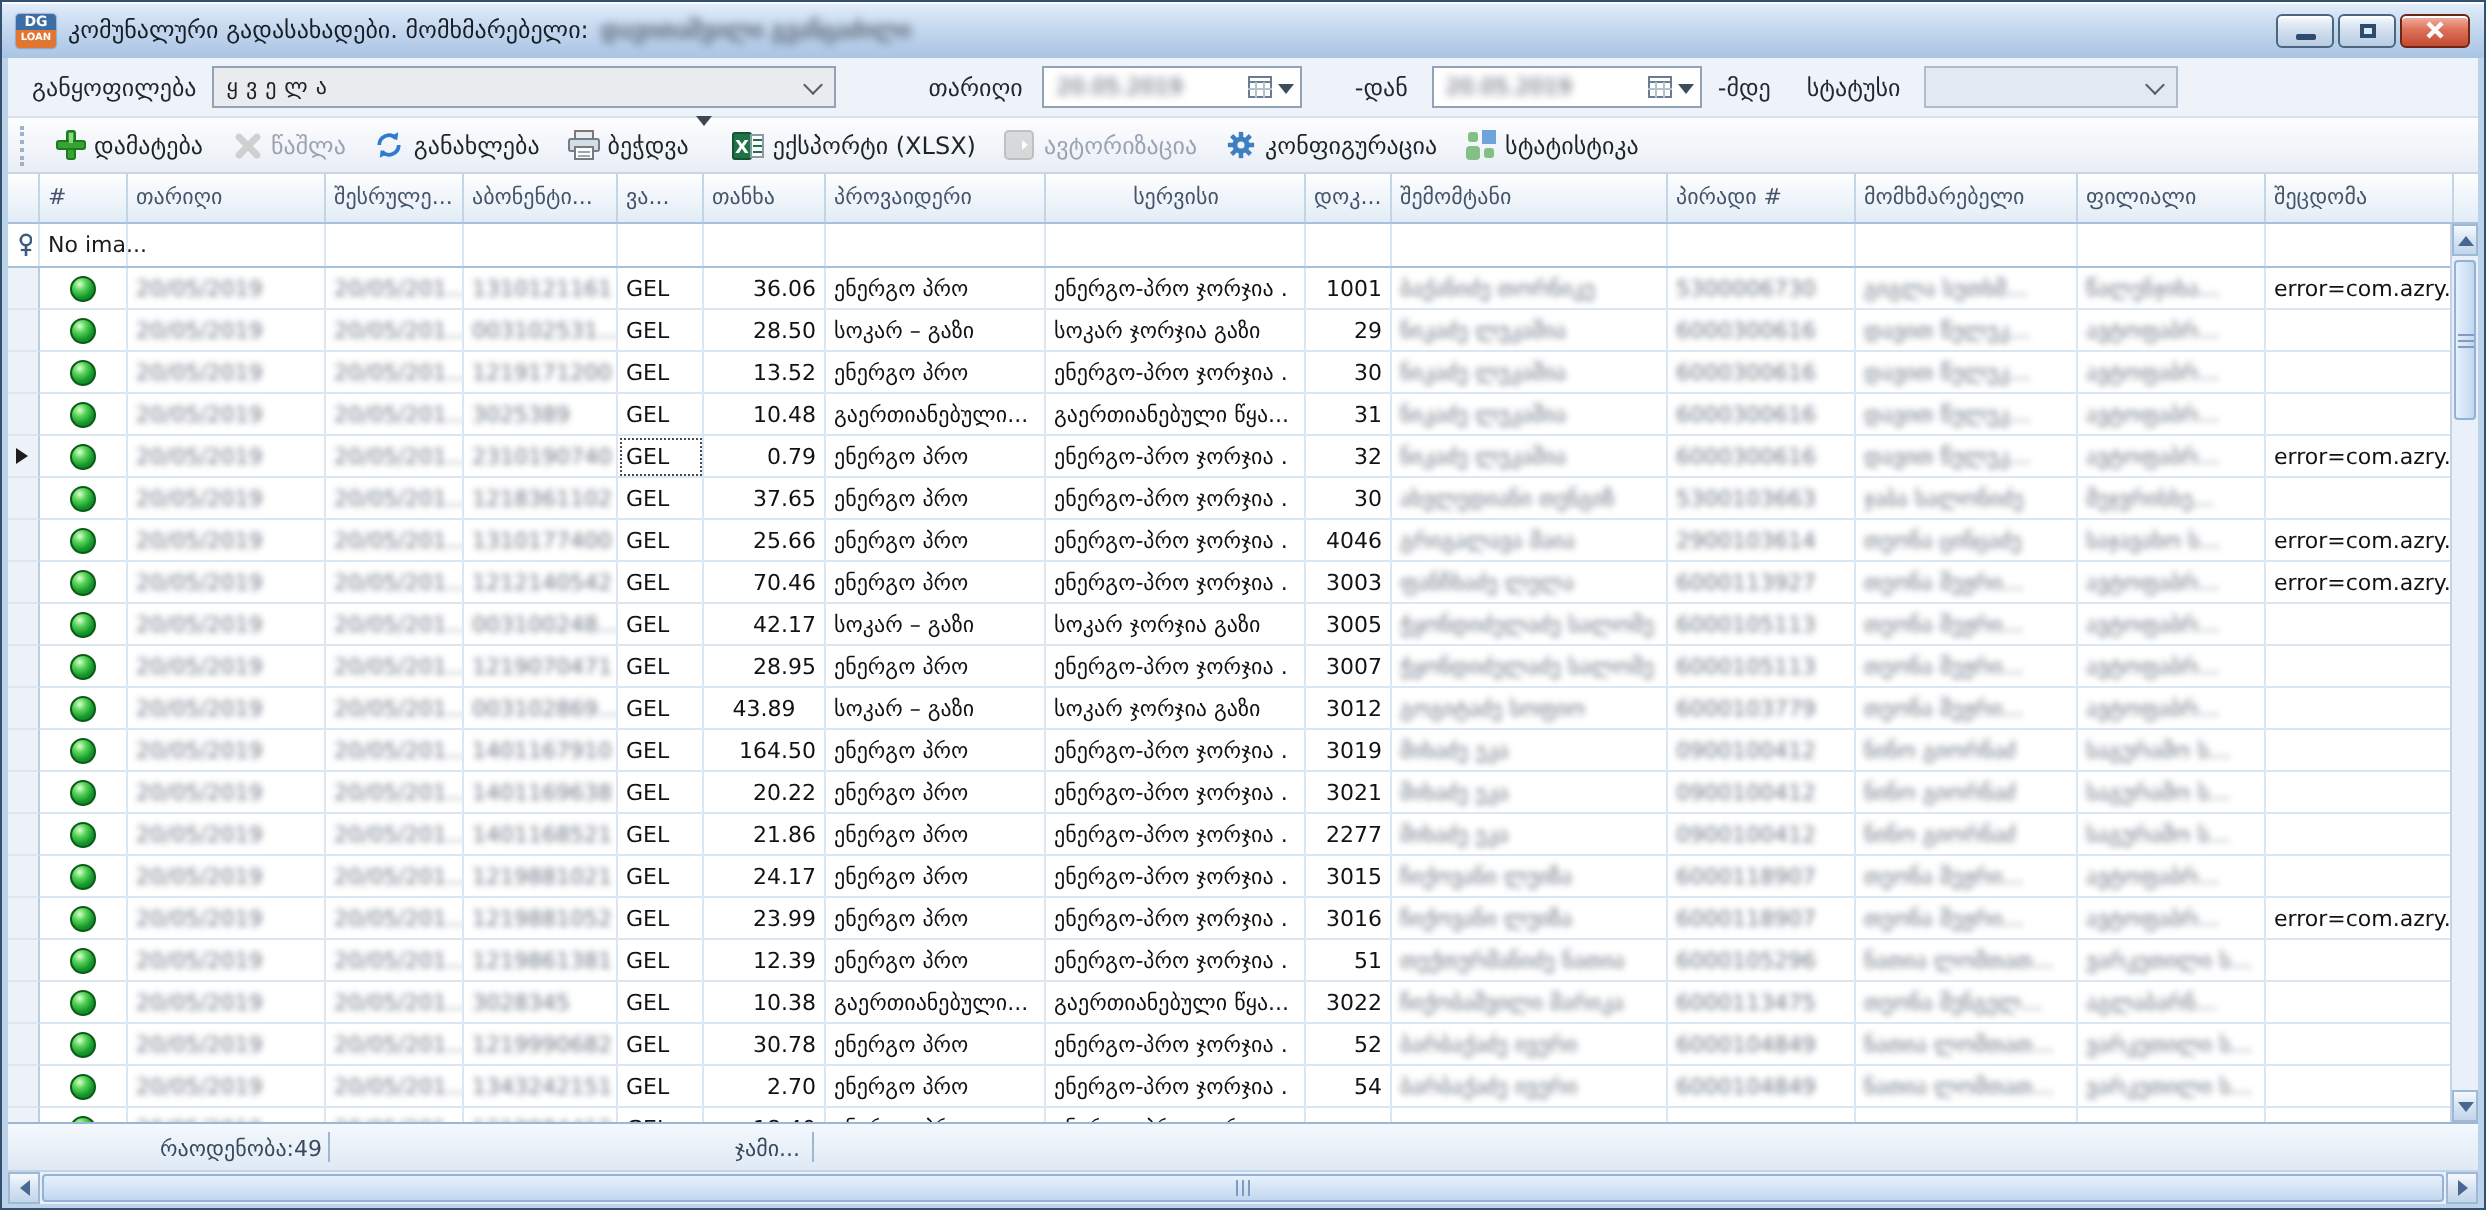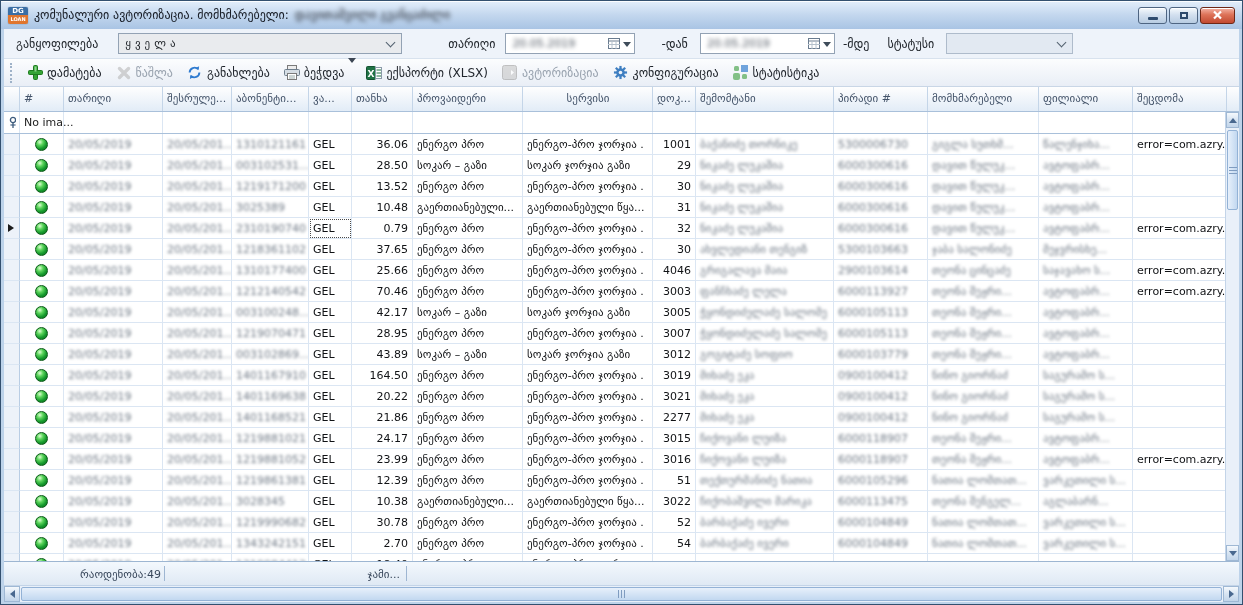--- a/index.html
+++ b/index.html
@@ -99,42 +99,42 @@
 </head>
 <body>
 
 <div class="window">
 
   <div class="titlebar">
     <span class="app-icon">
       <span class="ai-top">DG</span>
       <span class="ai-bot">LOAN</span>
     </span>
-    <span class="tb-title">კომუნალური ავტორიზაცია. მომხმარებელი:</span>
+    <span class="tb-title">კომუნალური გადასახადები. მომხმარებელი:</span>
     <span class="tb-user">დავითაშვილი გვანცაძილი</span>
     <span class="winbtns">
       <span class="wbtn">
           <span class="g-min"></span>
         </span>
       <span class="wbtn">
           <span class="g-res"></span>
         </span>
       <span class="wbtn close">
         <svg width="11" height="10">
             <path d="M2 1.5 L9 8.5 M9 1.5 L2 8.5" stroke="#fff" stroke-width="2.2"></path>
           </svg>
       </span>
     </span>
   </div>
 
   <div class="client">
 
     <div class="filterbar">
       <span class="flabel" style="margin-left:12px">განყოფილება</span>
-      <span class="combo" style="width:284px;margin-left:20px">
+      <span class="combo" style="width:312px;margin-left:8px">
         <span class="combo-val">ყველა</span>
         <span class="chev"></span>
       </span>
       <span class="flabel" style="margin-left:46px">თარიღი</span>
       <span class="dateedit" style="width:130px;margin-left:10px">
         <span class="deval">20.05.2019</span>
         <span class="cal-icon">
           <svg width="12" height="11">
               <rect x="0.5" y="0.5" width="11" height="10" fill="#fff" stroke="#6a7c90"></rect>
               <line x1="0" y1="3" x2="12" y2="3" stroke="#6a7c90"></line>
@@ -497,21 +497,21 @@
           </div>
           <div class="grow">
             <div class="cell c-indicator" style="width: 16px;"></div>
             <div class="cell c-status" style="width: 44px;">
               <span class="orb"></span>
             </div>
             <div class="cell c-date" style="width: 99px;"><span class="blurred">20/05/2019</span></div>
             <div class="cell c-exec" style="width: 69px;"><span class="blurred">20/05/201...</span></div>
             <div class="cell c-account" style="width: 77px;"><span class="blurred">003102869...</span></div>
             <div class="cell c-currency" style="width: 43px;"><span>GEL</span></div>
-            <div class="cell c-amount right" style="width: 61px;"><span>43.89</span></div>
+            <div class="cell c-amount right" style="width: 61px; text-align: center;"><span>43.89</span></div>
             <div class="cell c-provider" style="width: 110px;"><span>სოკარ – გაზი</span></div>
             <div class="cell c-service" style="width: 130px;"><span>სოკარ ჯორჯია გაზი</span></div>
             <div class="cell c-doc right" style="width: 43px;"><span>3012</span></div>
             <div class="cell c-submitter" style="width: 138px;"><span class="blurred">გოგიტაძე სოფიო</span></div>
             <div class="cell c-personal" style="width: 94px;"><span class="blurred">6000103779</span></div>
             <div class="cell c-user" style="width: 111px;"><span class="blurred">თეონა შეჟრი...</span></div>
             <div class="cell c-branch" style="width: 94px;"><span class="blurred">ავტოფაბრ...</span></div>
             <div class="cell c-error" style="width: 94px;"><span></span></div>
           </div>
           <div class="grow">

